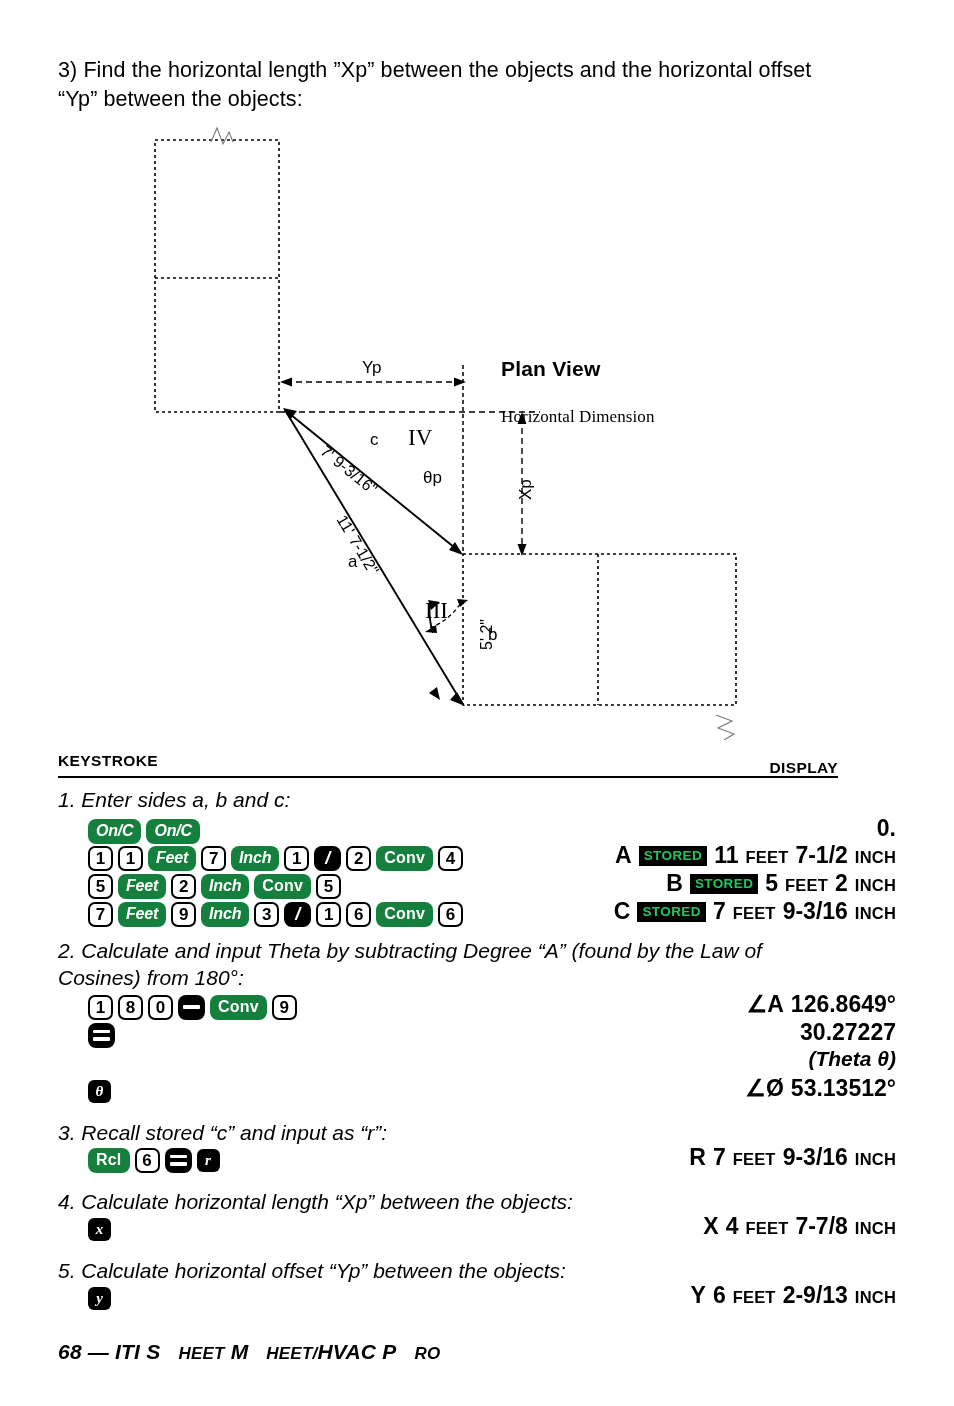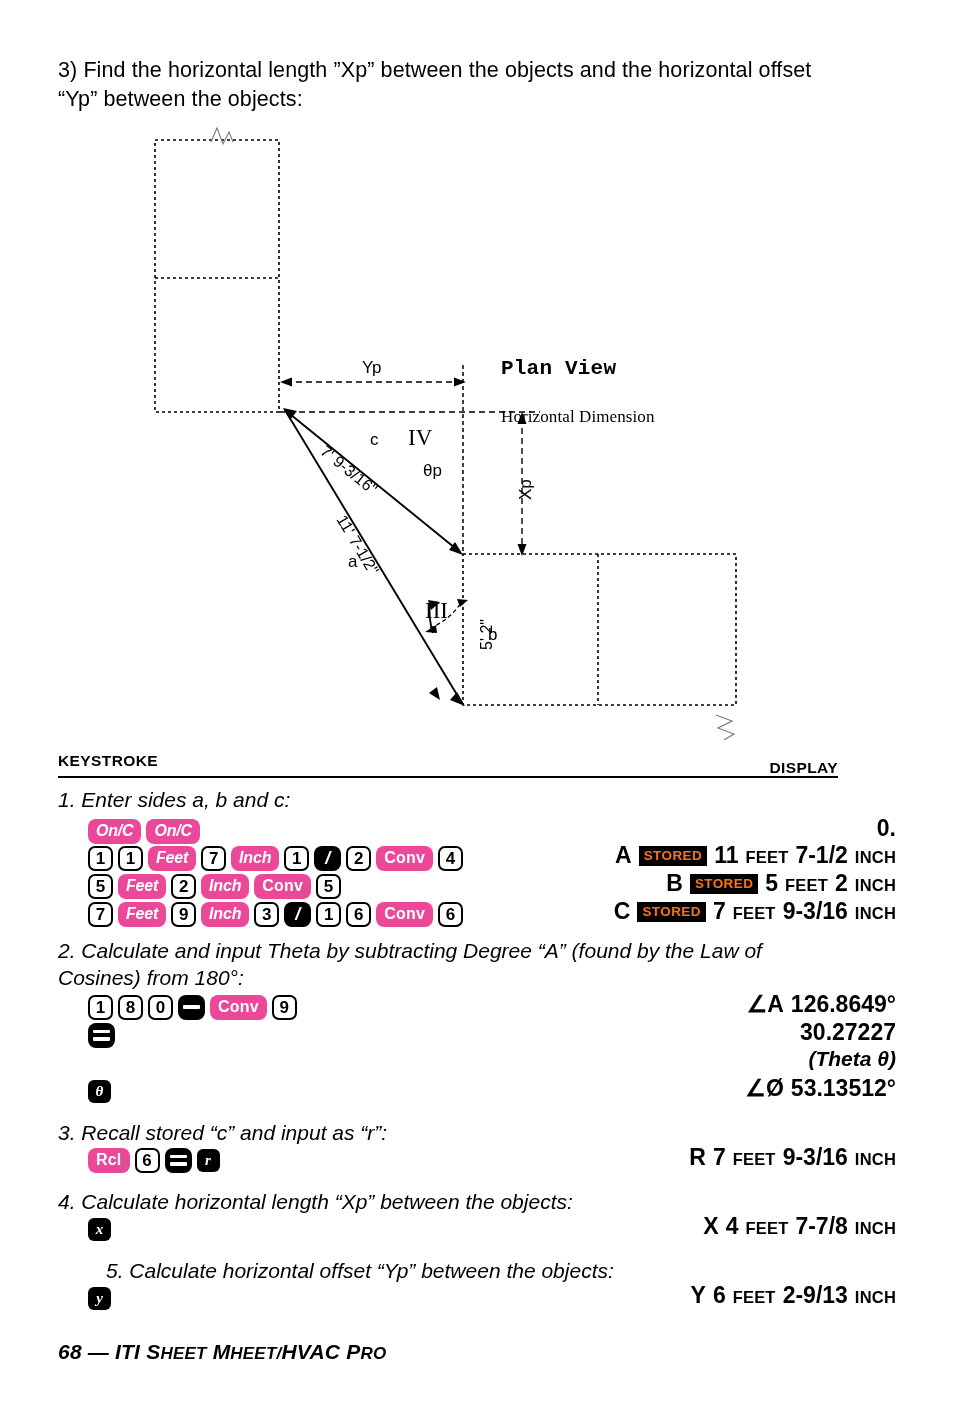--- a/index.html
+++ b/index.html
@@ -34,21 +34,21 @@
     top: 120px;
     width: 954px;
     height: 620px;
   }
   #diagram svg { display: block; }
 
   .plan-title {
     position: absolute;
     left: 501px;
     top: 237px;
-    font-family: Liberation Mono, monospace;
+    font-family: Liberation Sans, sans-serif;
     font-weight: bold;
     font-size: 21px;
     letter-spacing: 0.2px;
   }
   .plan-sub {
     position: absolute;
     left: 501px;
     top: 263px;
     font-family: "Liberation Serif", serif;
     font-size: 17px;
@@ -122,21 +122,21 @@
     color: #000;
     font-size: 17px;
     font-weight: bold;
     font-family: "Liberation Sans", sans-serif;
   }
   
   .key.fn {
     height: 25px;
     padding: 0 8px;
     border-radius: 8px;
-    background: #ec4899;
+    background: #15803d;
     color: #fff;
     font-size: 16px;
     font-weight: bold;
     font-style: italic;
     font-family: "Liberation Sans", sans-serif;
     letter-spacing: -0.2px;
   }
   .key.fn.upright { font-style: normal; letter-spacing: 0.2px; }
   
   .key.op {
@@ -187,40 +187,40 @@
     gap: 7px;
     white-space: nowrap;
     font-weight: bold;
   }
   .disp .big   { font-size: 23px; font-weight: bold; }
   .disp .small { font-size: 16.5px; font-weight: bold; letter-spacing: 0.2px; }
   .disp .lbl   { font-size: 23px; font-weight: bold; }
   .disp .ital  { font-size: 21px; font-style: italic; font-weight: bold; }
   .stored {
     background: #000;
-    color: #f97316;
+    color: #22c55e;
     font-size: 13.5px;
     font-weight: bold;
     letter-spacing: 0.4px;
     padding: 2.5px 5px 3px 5px;
     position: relative;
     top: -3px;
   }
 
   
   #footer {
     position: absolute;
     left: 58px;
     top: 1340px;
     font-size: 21px;
     font-weight: bold;
     font-style: italic;
     letter-spacing: 0.2px;
   }
-  #footer .sc { font-size: 17px; }
+  #footer .sc { font-size: 17px; margin-left: 18px; }
 </style>
 </head>
 <body>
 
 <div id="intro">3) Find the horizontal length ”Xp” between the objects and the horizontal offset “Yp” between the objects:</div>
 
 <div id="diagram">
   <svg width="954" height="620" viewBox="0 0 954 620">
 
     <g stroke="#000" fill="none" stroke-width="1.6" stroke-dasharray="3,3">
@@ -304,21 +304,21 @@
 
   <div class="dlabel" style="left:370px; top:310px; font-size:17px;">c</div>
   <div class="dlabel" style="left:328px; top:322px; font-size:16px; transform:rotate(39deg); transform-origin:0 0;">7' 9-3/16"</div>
 
   <div class="dlabel" style="left:348px; top:432px; font-size:17px;">a</div>
   <div class="dlabel" style="left:348px; top:392px; font-size:16px; transform:rotate(59deg); transform-origin:0 0;">11' 7-1/2"</div>
 
   <div class="dlabel" style="left:488px; top:505px; font-size:17px;">b</div>
   <div class="dlabel rot90" style="left:478px; top:530px; font-size:16px;">5' 2"</div>
 
-  <div class="dlabel" style="left:423px; top:341px; font-size:17px;">θp</div>
+  <div class="dlabel" style="left:423px; top:348px; font-size:17px;">θp</div>
 
   <div class="dlabel serif" style="left:408px; top:305px;">IV</div>
   <div class="dlabel serif" style="left:425px; top:478px;text-align:center;">III</div>
 </div>
 
 <div id="ks-header">
   <span class="kh-left">KEYSTROKE</span>
   <span class="kh-right">DISPLAY</span>
 </div>
 
@@ -442,21 +442,21 @@
     <div class="keyrow" style="top: 1216px;">
       <span class="key var" title="x">x</span>
     </div>
     <div class="disp" style="top: 1213px; right: 58px;">
       <span class="lbl">X</span>
       <span class="big">4</span>
       <span class="small">FEET</span>
       <span class="big">7-7/8</span>
       <span class="small">INCH</span>
     </div>
-    <div class="step-text" style="top: 1257px; margin-left: 48px;">5. Calculate horizontal offset “Yp” between the objects:</div>
+    <div class="step-text" style="top: 1257px;">5. Calculate horizontal offset “Yp” between the objects:</div>
     <div class="keyrow" style="top: 1285px;">
       <span class="key var" title="y">y</span>
     </div>
     <div class="disp" style="top: 1282px; right: 58px;">
       <span class="lbl">Y</span>
       <span class="big">6</span>
       <span class="small">FEET</span>
       <span class="big">2-9/13</span>
       <span class="small">INCH</span>
     </div>

